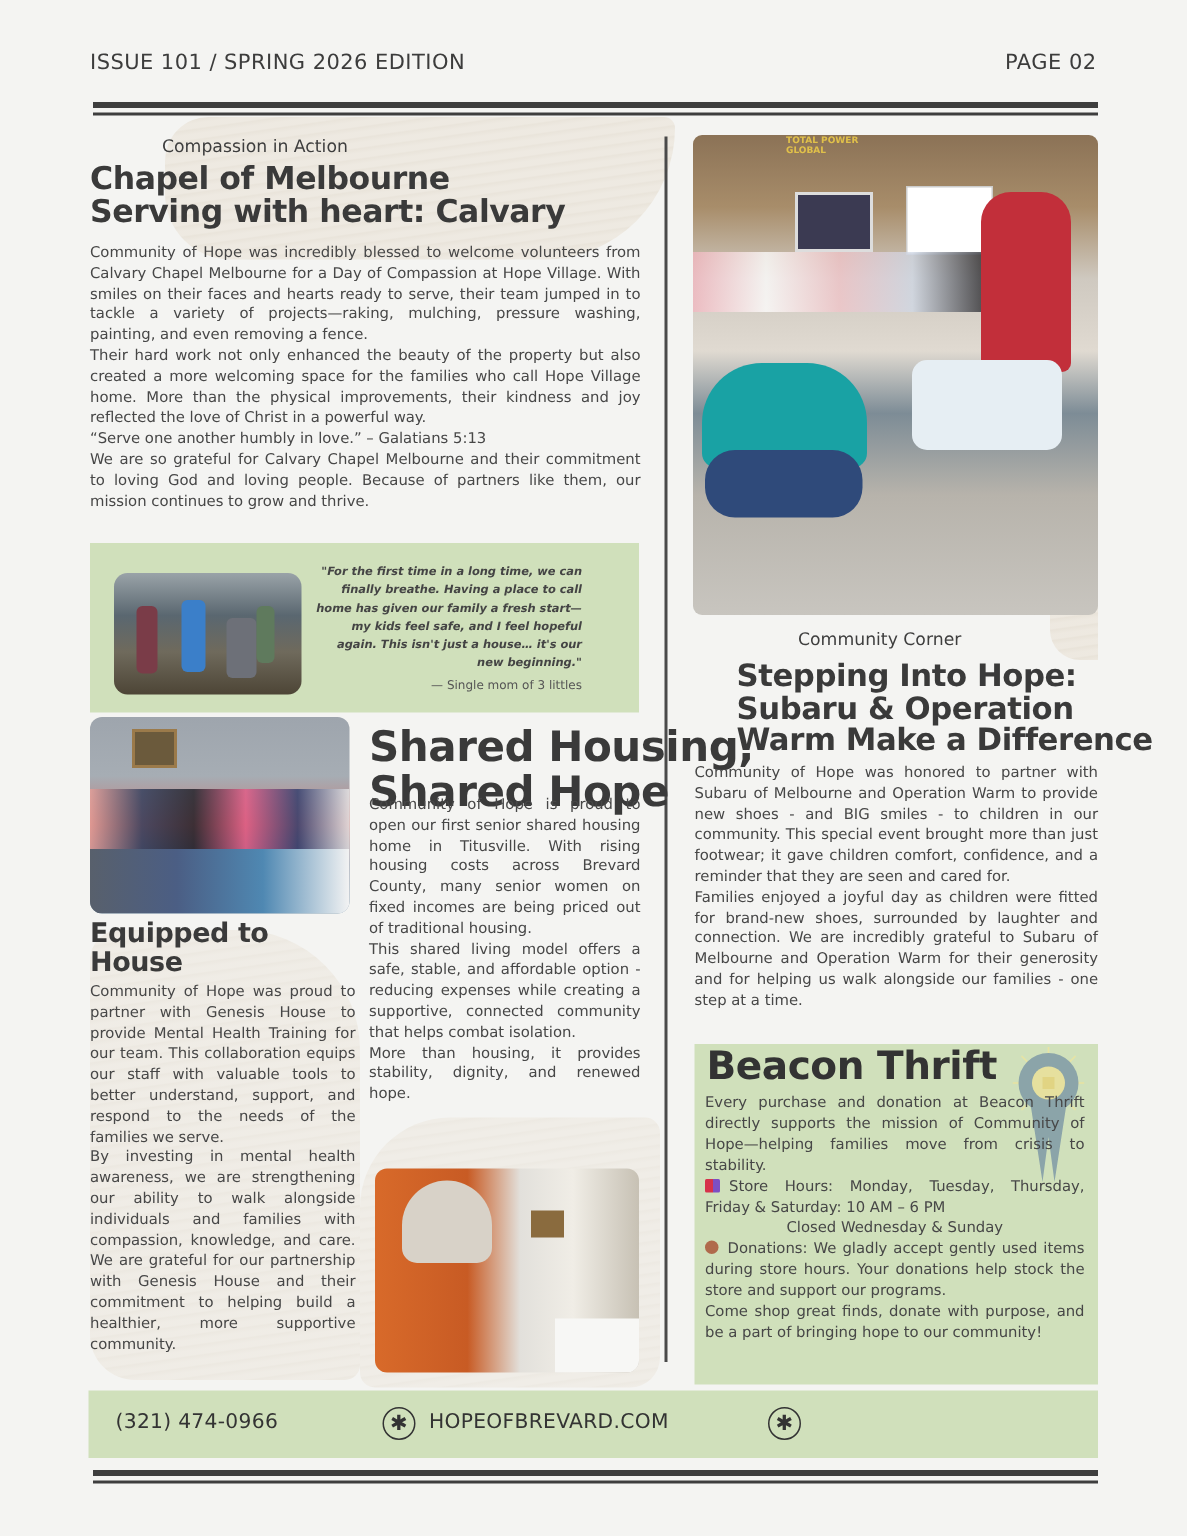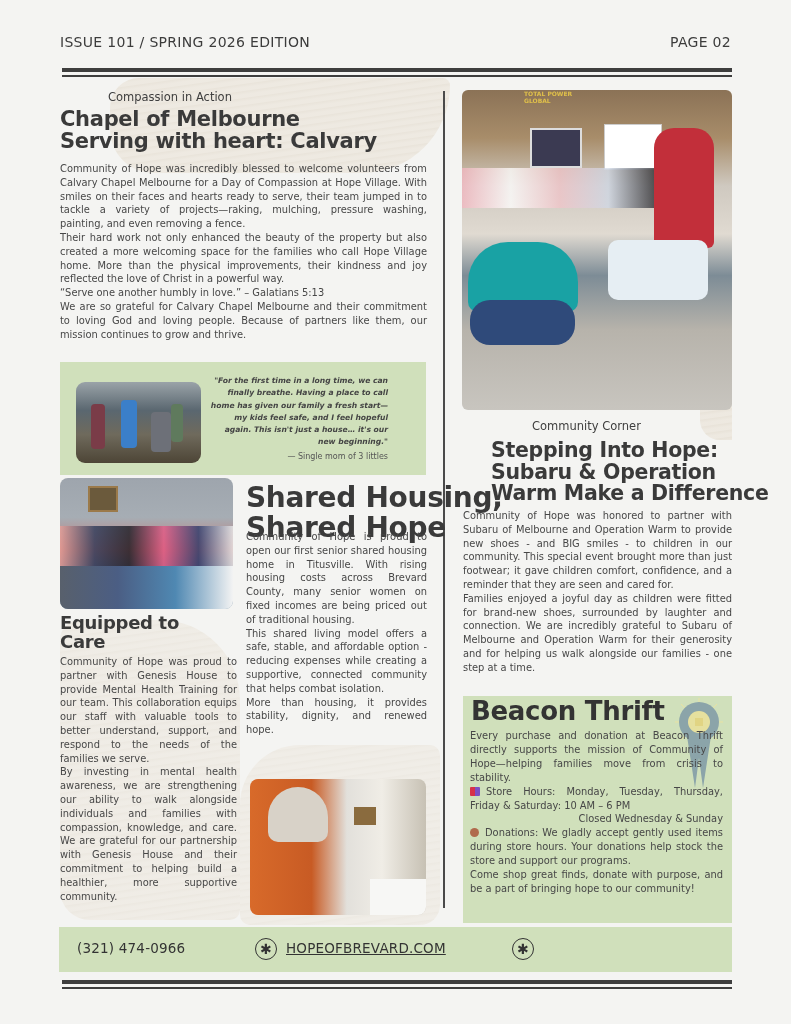--- a/index.html
+++ b/index.html
@@ -97,21 +97,21 @@
   .emoji-bag { display: inline-block; width: 10px; height: 9px; background: linear-gradient(90deg, #d6324a 50%, #7c4fc4 50%); margin-right: 6px; vertical-align: -1px; border-radius: 1px; }
   .emoji-box { display: inline-block; width: 9px; height: 9px; background: #b06a4c; margin-right: 6px; vertical-align: -1px; border-radius: 50%; }
   .beacon-logo { position: absolute; left: 212px; top: 2px; width: 48px; height: 92px; opacity: 0.85; }
 
   
   .footer {
     position: absolute; left: 59px; top: 927px; width: 673px; height: 45px;
     background: #d0e0bb; font-size: 13.5px; color: #333; letter-spacing: 0.2px;
   }
   .footer .phone { position: absolute; left: 18px; top: 13px; }
-  .footer .web { position: absolute; left: 227px; top: 13px; text-decoration: underline; }
+  .footer .web { position: absolute; left: 227px; top: 13px; }
   .footer .addr { position: absolute; right: 18px; top: 5px; text-align: right; line-height: 19px; }
   .footer .star {
     position: absolute; top: 11px; width: 22px; height: 22px; border: 1.6px solid #333;
     border-radius: 50%; display: flex; align-items: center; justify-content: center;
     font-size: 14px; font-weight: bold; line-height: 1;
   }
 </style>
 </head>
 <body>
 
@@ -171,21 +171,21 @@
   </div>
 
   <div class="photo photo-writer">
     <div class="ph-shape" style="left:18px;top:8px;width:60px;height:55px;background:#d8d2c8;border-radius:30px 30px 10px 10px;"></div>
     <div class="ph-shape" style="left:104px;top:28px;width:22px;height:18px;background:#8a6b3e;"></div>
     <div class="ph-shape" style="left:120px;top:100px;width:56px;height:36px;background:#f7f7f5;"></div>
   </div>
 
   <div class="headline" style="left:60px; top:613px; font-size:18px;">
     <div>Equipped to</div>
-    <div>Care</div>
+    <div>House</div>
   </div>
   <div class="body-text" style="left:60px; top:655px; width:177px;">
     <p>Community of Hope was proud to partner with Genesis House to provide Mental Health Training for our team. This collaboration equips our staff with valuable tools to better understand, support, and respond to the needs of the families we serve.</p>
     <p>By investing in mental health awareness, we are strengthening our ability to walk alongside individuals and families with compassion, knowledge, and care. We are grateful for our partnership with Genesis House and their commitment to helping build a healthier, more supportive community.</p>
   </div>
 
   <div class="photo photo-shoes">
     <div class="ph-shape" style="left:62px;top:0;width:60px;height:14px;font-size:6px;color:#e0c04a;font-weight:bold;">TOTAL POWER GLOBAL</div>
     <div class="ph-shape" style="left:68px;top:38px;width:52px;height:40px;background:#3b3a52;border:2px solid #ddd;"></div>
     <div class="ph-shape" style="left:142px;top:34px;width:58px;height:46px;background:#ffffff;border:1px solid #ccc;"></div>
@@ -217,21 +217,21 @@
       </g>
       <circle cx="24" cy="24" r="20" fill="#7f9aa6"></circle>
       <circle cx="24" cy="24" r="11" fill="#ebe19a"></circle>
       <rect x="20" y="20" width="8" height="8" fill="#e4d27a"></rect>
       <path d="M12 38 L20 90 L24 60 L28 90 L36 38 Z" fill="#7f9aa6"></path>
     </svg>
     <div class="thrift-title">Beacon Thrift</div>
     <div class="thrift-body">
       <p>Every purchase and donation at Beacon Thrift directly supports the mission of Community of Hope—helping families move from crisis to stability.</p>
       <p><span class="emoji-bag"></span><span>Store Hours: Monday, Tuesday, Thursday, Friday &amp; Saturday: 10 AM – 6 PM</span></p>
-      <p style="text-align:right">Closed Wednesday &amp; Sunday</p>
+      <p style="text-align:center">Closed Wednesday &amp; Sunday</p>
       <p><span class="emoji-box"></span><span>Donations: We gladly accept gently used items during store hours. Your donations help stock the store and support our programs.</span></p>
       <p>Come shop great finds, donate with purpose, and be a part of bringing hope to our community!</p>
     </div>
   </div>
 
   <div class="footer">
     <span class="phone">(321) 474-0966</span>
     <span class="star" style="left:196px;">✱</span>
     <span class="web">HOPEOFBREVARD.COM</span>
     <span class="star" style="left:453px;">✱</span>

